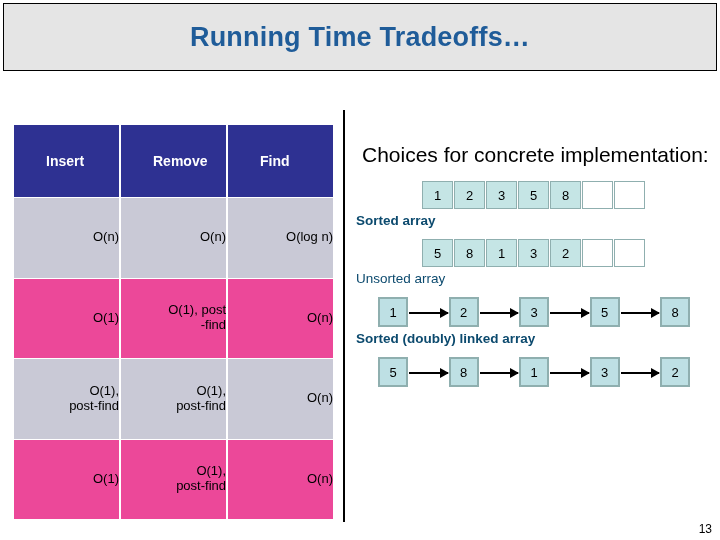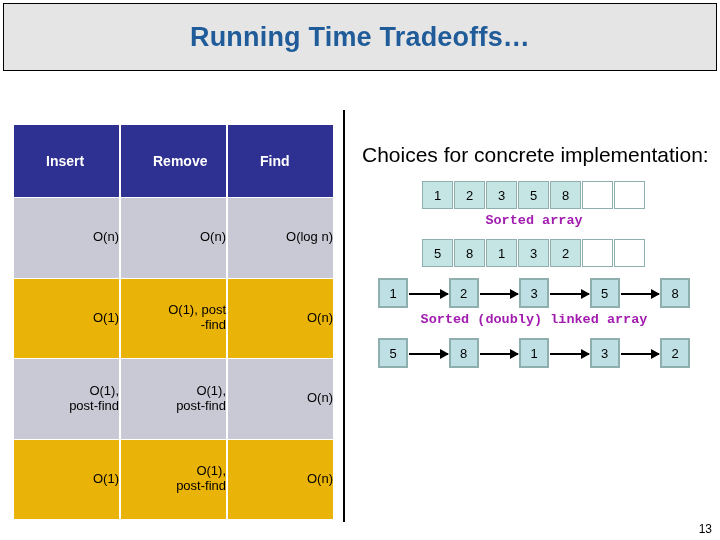--- a/index.html
+++ b/index.html
@@ -58,21 +58,21 @@
   }
   #complexity-table td {
     font-size: 13px;
     color: #000000;
     text-align: right;
     vertical-align: middle;
     height: 78px;
     line-height: 1.15;
   }
   tr.row-dark td { background: #c9c9d6; }
-  tr.row-light td { background: #eab308; margin-left: 28px; }
+  tr.row-light td { background: #ec4899; margin-left: 28px; }
 
   
   #divider {
     position: absolute;
     left: 343px; top: 110px;
     width: 2px; height: 412px;
     background: #000000;
   }
 
   
@@ -102,25 +102,24 @@
     margin-right: 1px;
     display: flex;
     align-items: center;
     justify-content: center;
     font-size: 13px;
     color: #000000;
     background: #ffffff;
   }
   .array-cell.filled { background: #C5E5E5; }
   .fig-caption {
-    text-align: center;
+    text-align: left;
     font-size: 13.5px;
-    color: #a21caf;
+    color: #0c4a6e;
     margin-top: 4px;
-    font-family: Liberation Mono, monospace;
   }
   .fig-caption.bold { font-weight: bold; }
 
   
   .list-row {
     display: flex;
     align-items: center;
     justify-content: space-between;
     width: 312px;
     margin: 0 auto;
@@ -230,20 +229,21 @@
         <div class="figure">
           <div class="array-row">
             <div class="array-cell filled">5</div>
             <div class="array-cell filled">8</div>
             <div class="array-cell filled">1</div>
             <div class="array-cell filled">3</div>
             <div class="array-cell filled">2</div>
             <div class="array-cell"></div>
             <div class="array-cell"></div>
           </div>
+          <div class="fig-caption">Unsorted array</div>
         </div>
         <div class="figure">
           <div class="list-row">
             <div class="node">1</div>
             <div class="arrow"></div>
             <div class="node">2</div>
             <div class="arrow"></div>
             <div class="node">3</div>
             <div class="arrow"></div>
             <div class="node">5</div>

